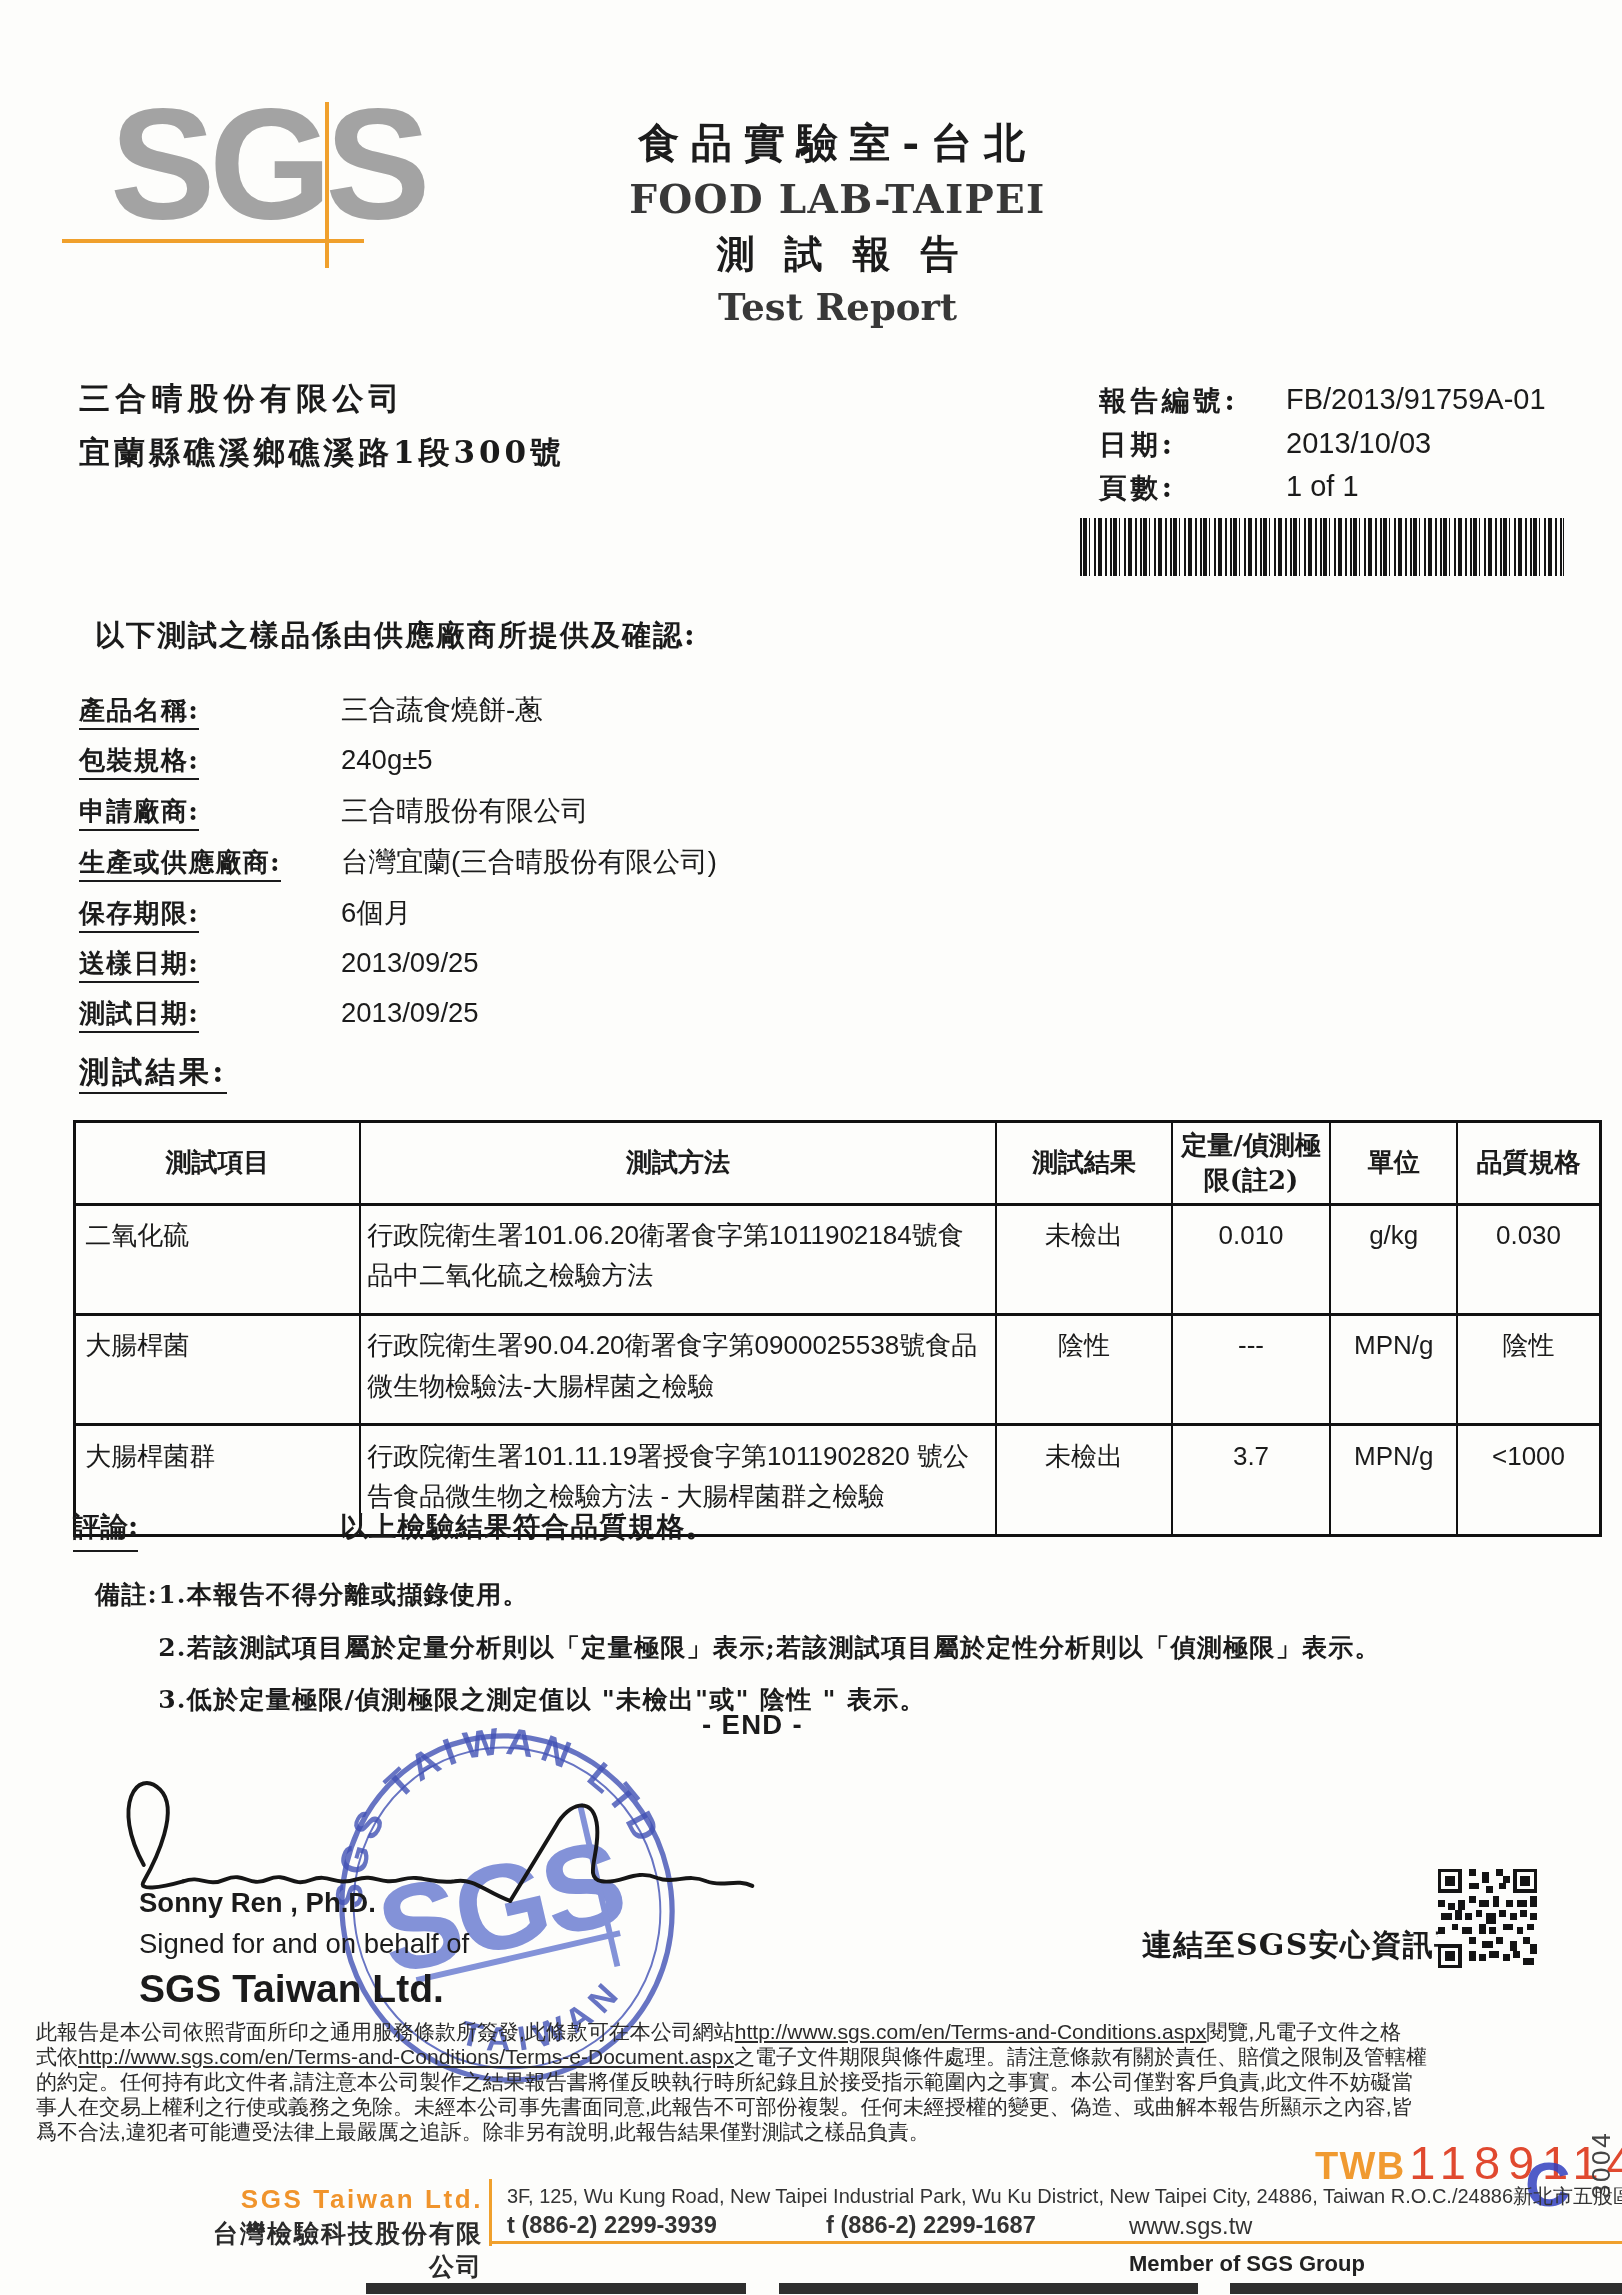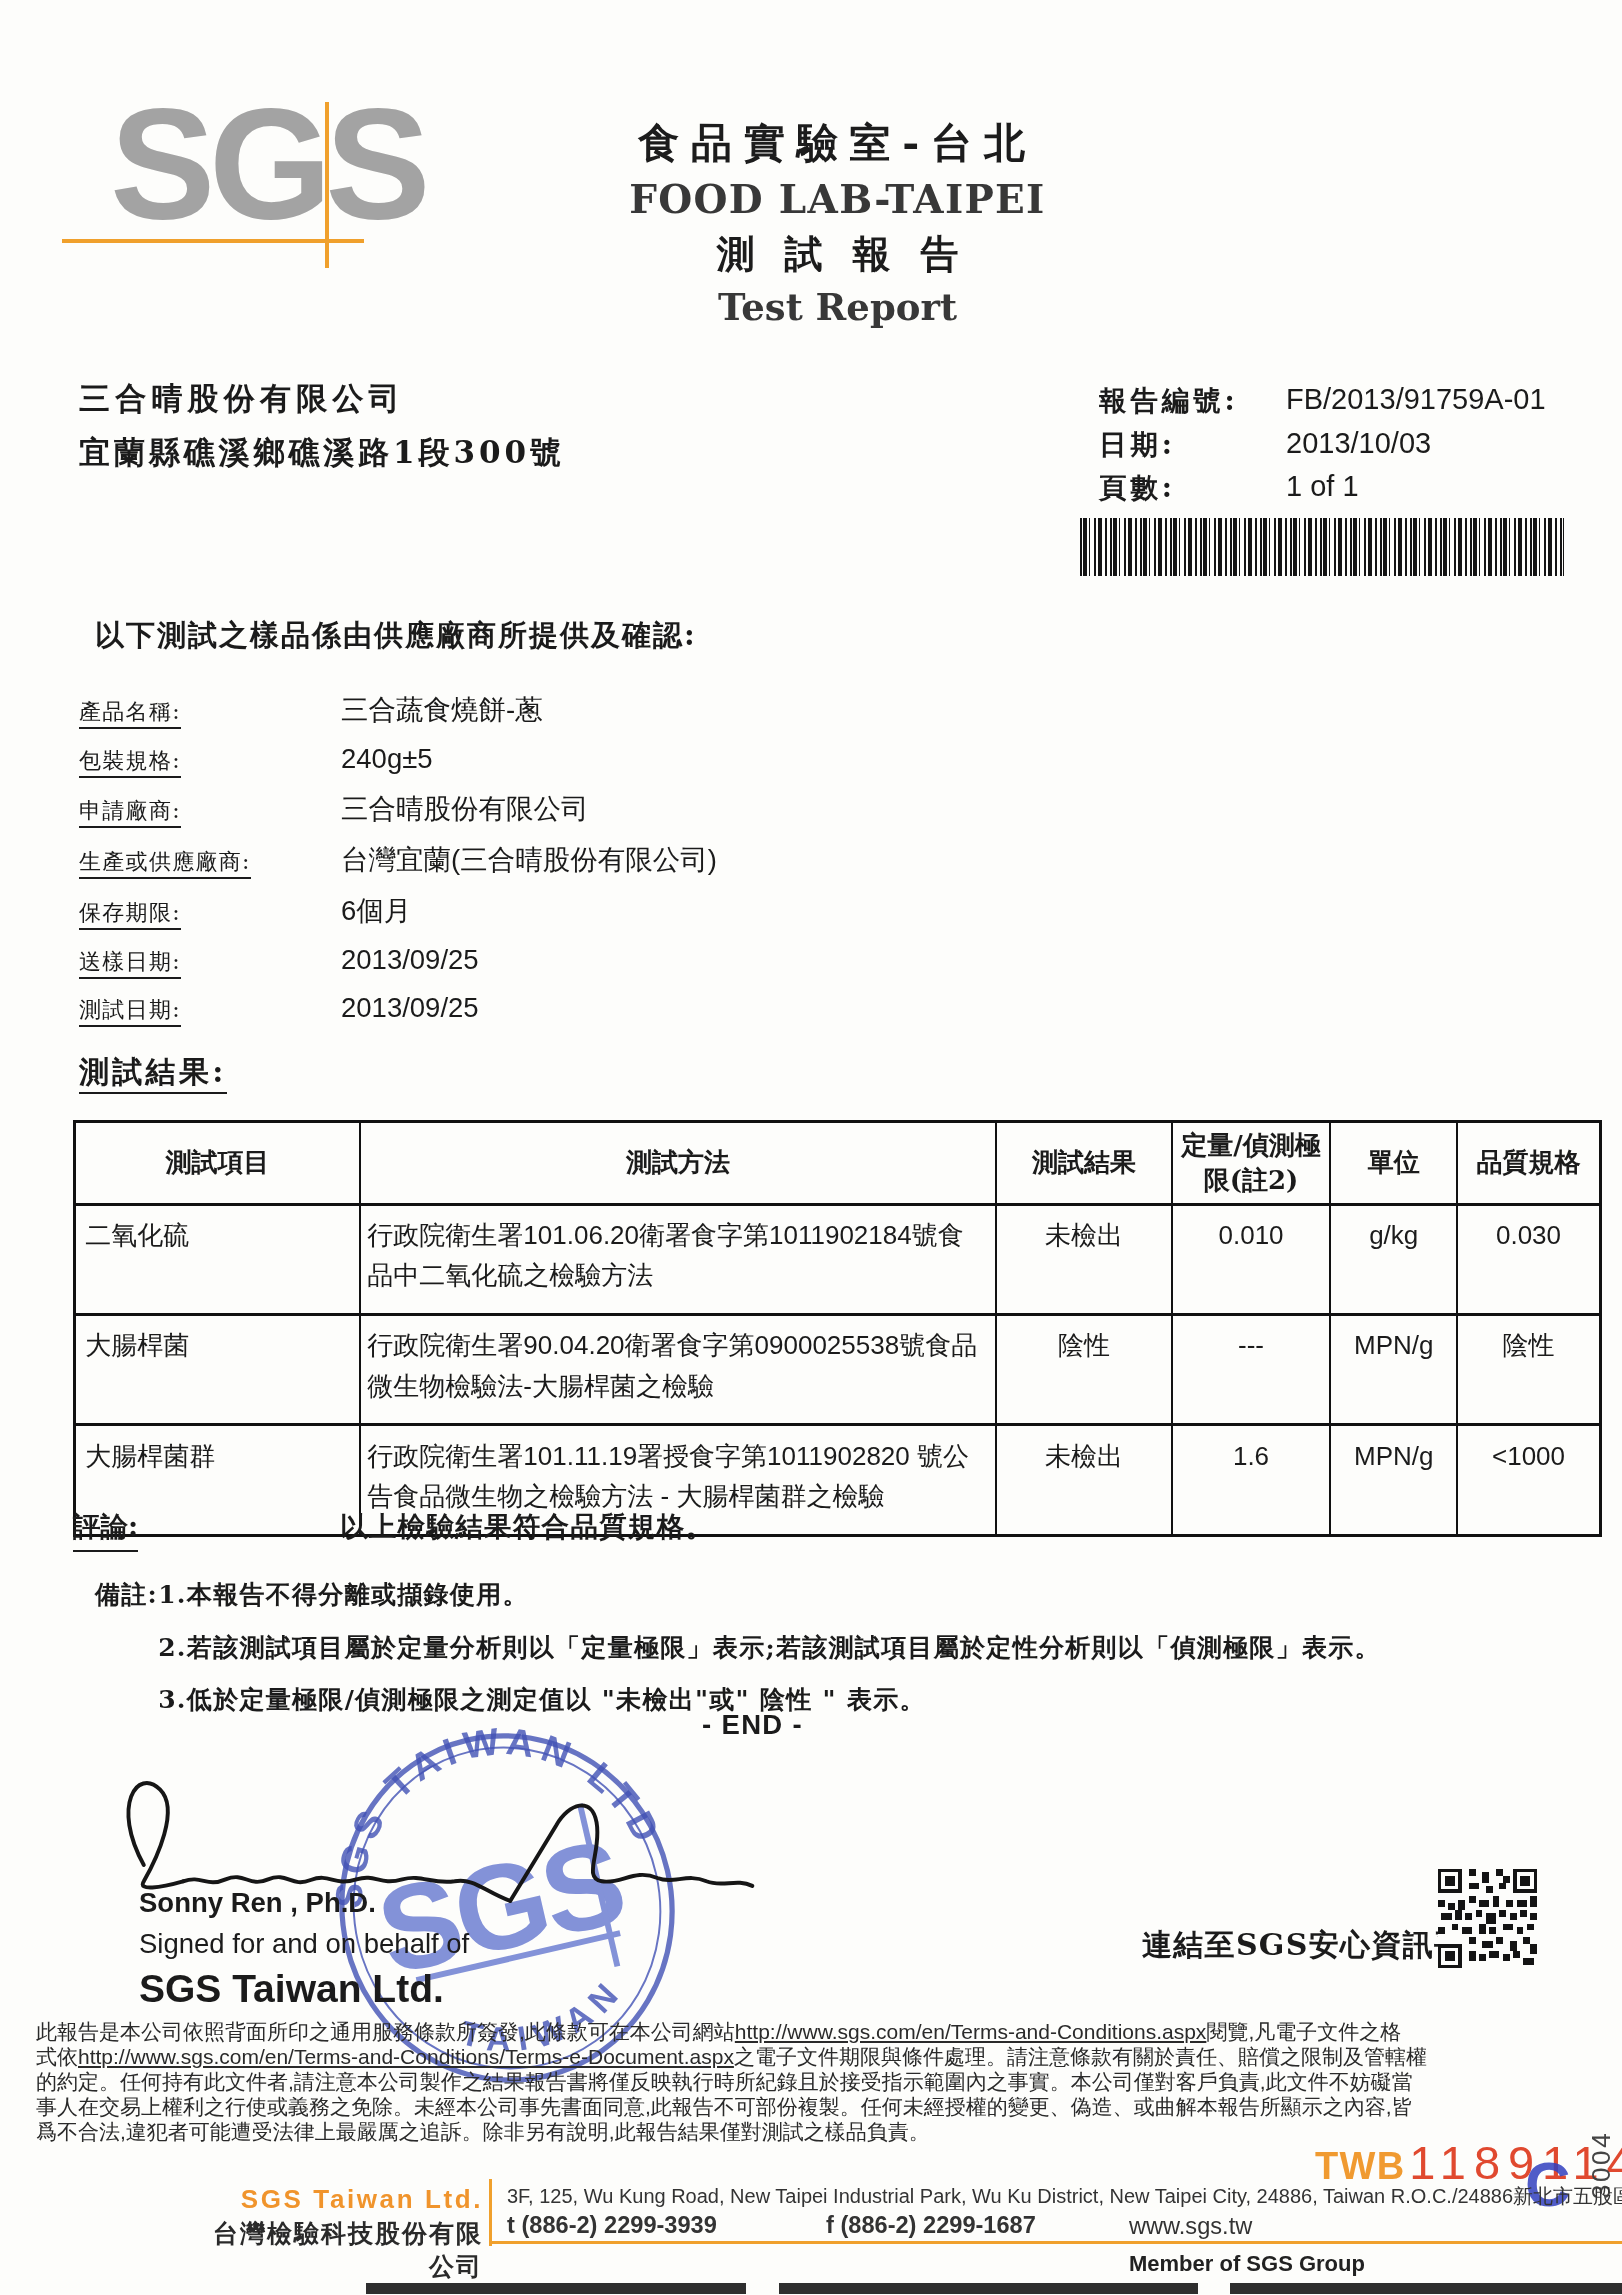--- a/index.html
+++ b/index.html
@@ -39,21 +39,21 @@
       #141414 14.4px 16.4px,#fdfdfb 16.4px 17.7px,
       #141414 17.7px 21.6px,#fdfdfb 21.6px 25.5px,
       #141414 25.5px 27px,#fdfdfb 27px 30px);}
 
   
   #intro{left:95px;top:616px;font-size:29px;font-weight:600;letter-spacing:2px;}
 
   
   #fields{left:79px;top:692px;}
   .frow{display:flex;margin-bottom:15px;align-items:baseline;}
-  .flabel{width:262px;font-size:22px;font-weight:400;letter-spacing:1.3px;flex:none;}
+  .flabel{width:262px;font-size:26px;font-weight:700;letter-spacing:1.3px;flex:none;}
   .flabel span{border-bottom:2px solid #1b1b1b;padding-bottom:2.6px;}
   .fvalue{font-size:27.5px;}
 
   
   #results-heading{left:79px;top:1052px;font-size:30px;font-weight:700;letter-spacing:3.3px;}
   #results-heading span{border-bottom:2.6px solid #1b1b1b;padding-bottom:3.3px;}
   #results-table{left:73px;top:1120px;width:1529px;border-collapse:collapse;}
   #results-table th{border:2px solid #111;border-top:3.9px solid #111;border-bottom:3.9px solid #111;
      font-size:26px;font-weight:600;text-align:center;height:80px;line-height:1.35;
      font-family:"DejaVu Serif","Liberation Serif",serif;padding:0 5.2px;}
@@ -216,21 +216,21 @@
         <td class="method">行政院衛生署90.04.20衛署食字第0900025538號食品微生物檢驗法-大腸桿菌之檢驗</td>
         <td>陰性</td>
         <td>---</td>
         <td>MPN/g</td>
         <td>陰性</td>
       </tr>
       <tr>
         <td>大腸桿菌群</td>
         <td class="method">行政院衛生署101.11.19署授食字第1011902820 號公告食品微生物之檢驗方法 - 大腸桿菌群之檢驗</td>
         <td>未檢出</td>
-        <td>1.6</td>
+        <td>3.7</td>
         <td>MPN/g</td>
         <td>&lt;1000</td>
       </tr>
     </tbody>
   </table>
 
   <div class="abs" id="comment-row">
     <div class="serif" id="comment-label"><span>評論:</span></div>
     <div class="serif" id="comment-text">以上檢驗結果符合品質規格。</div>
   </div>

